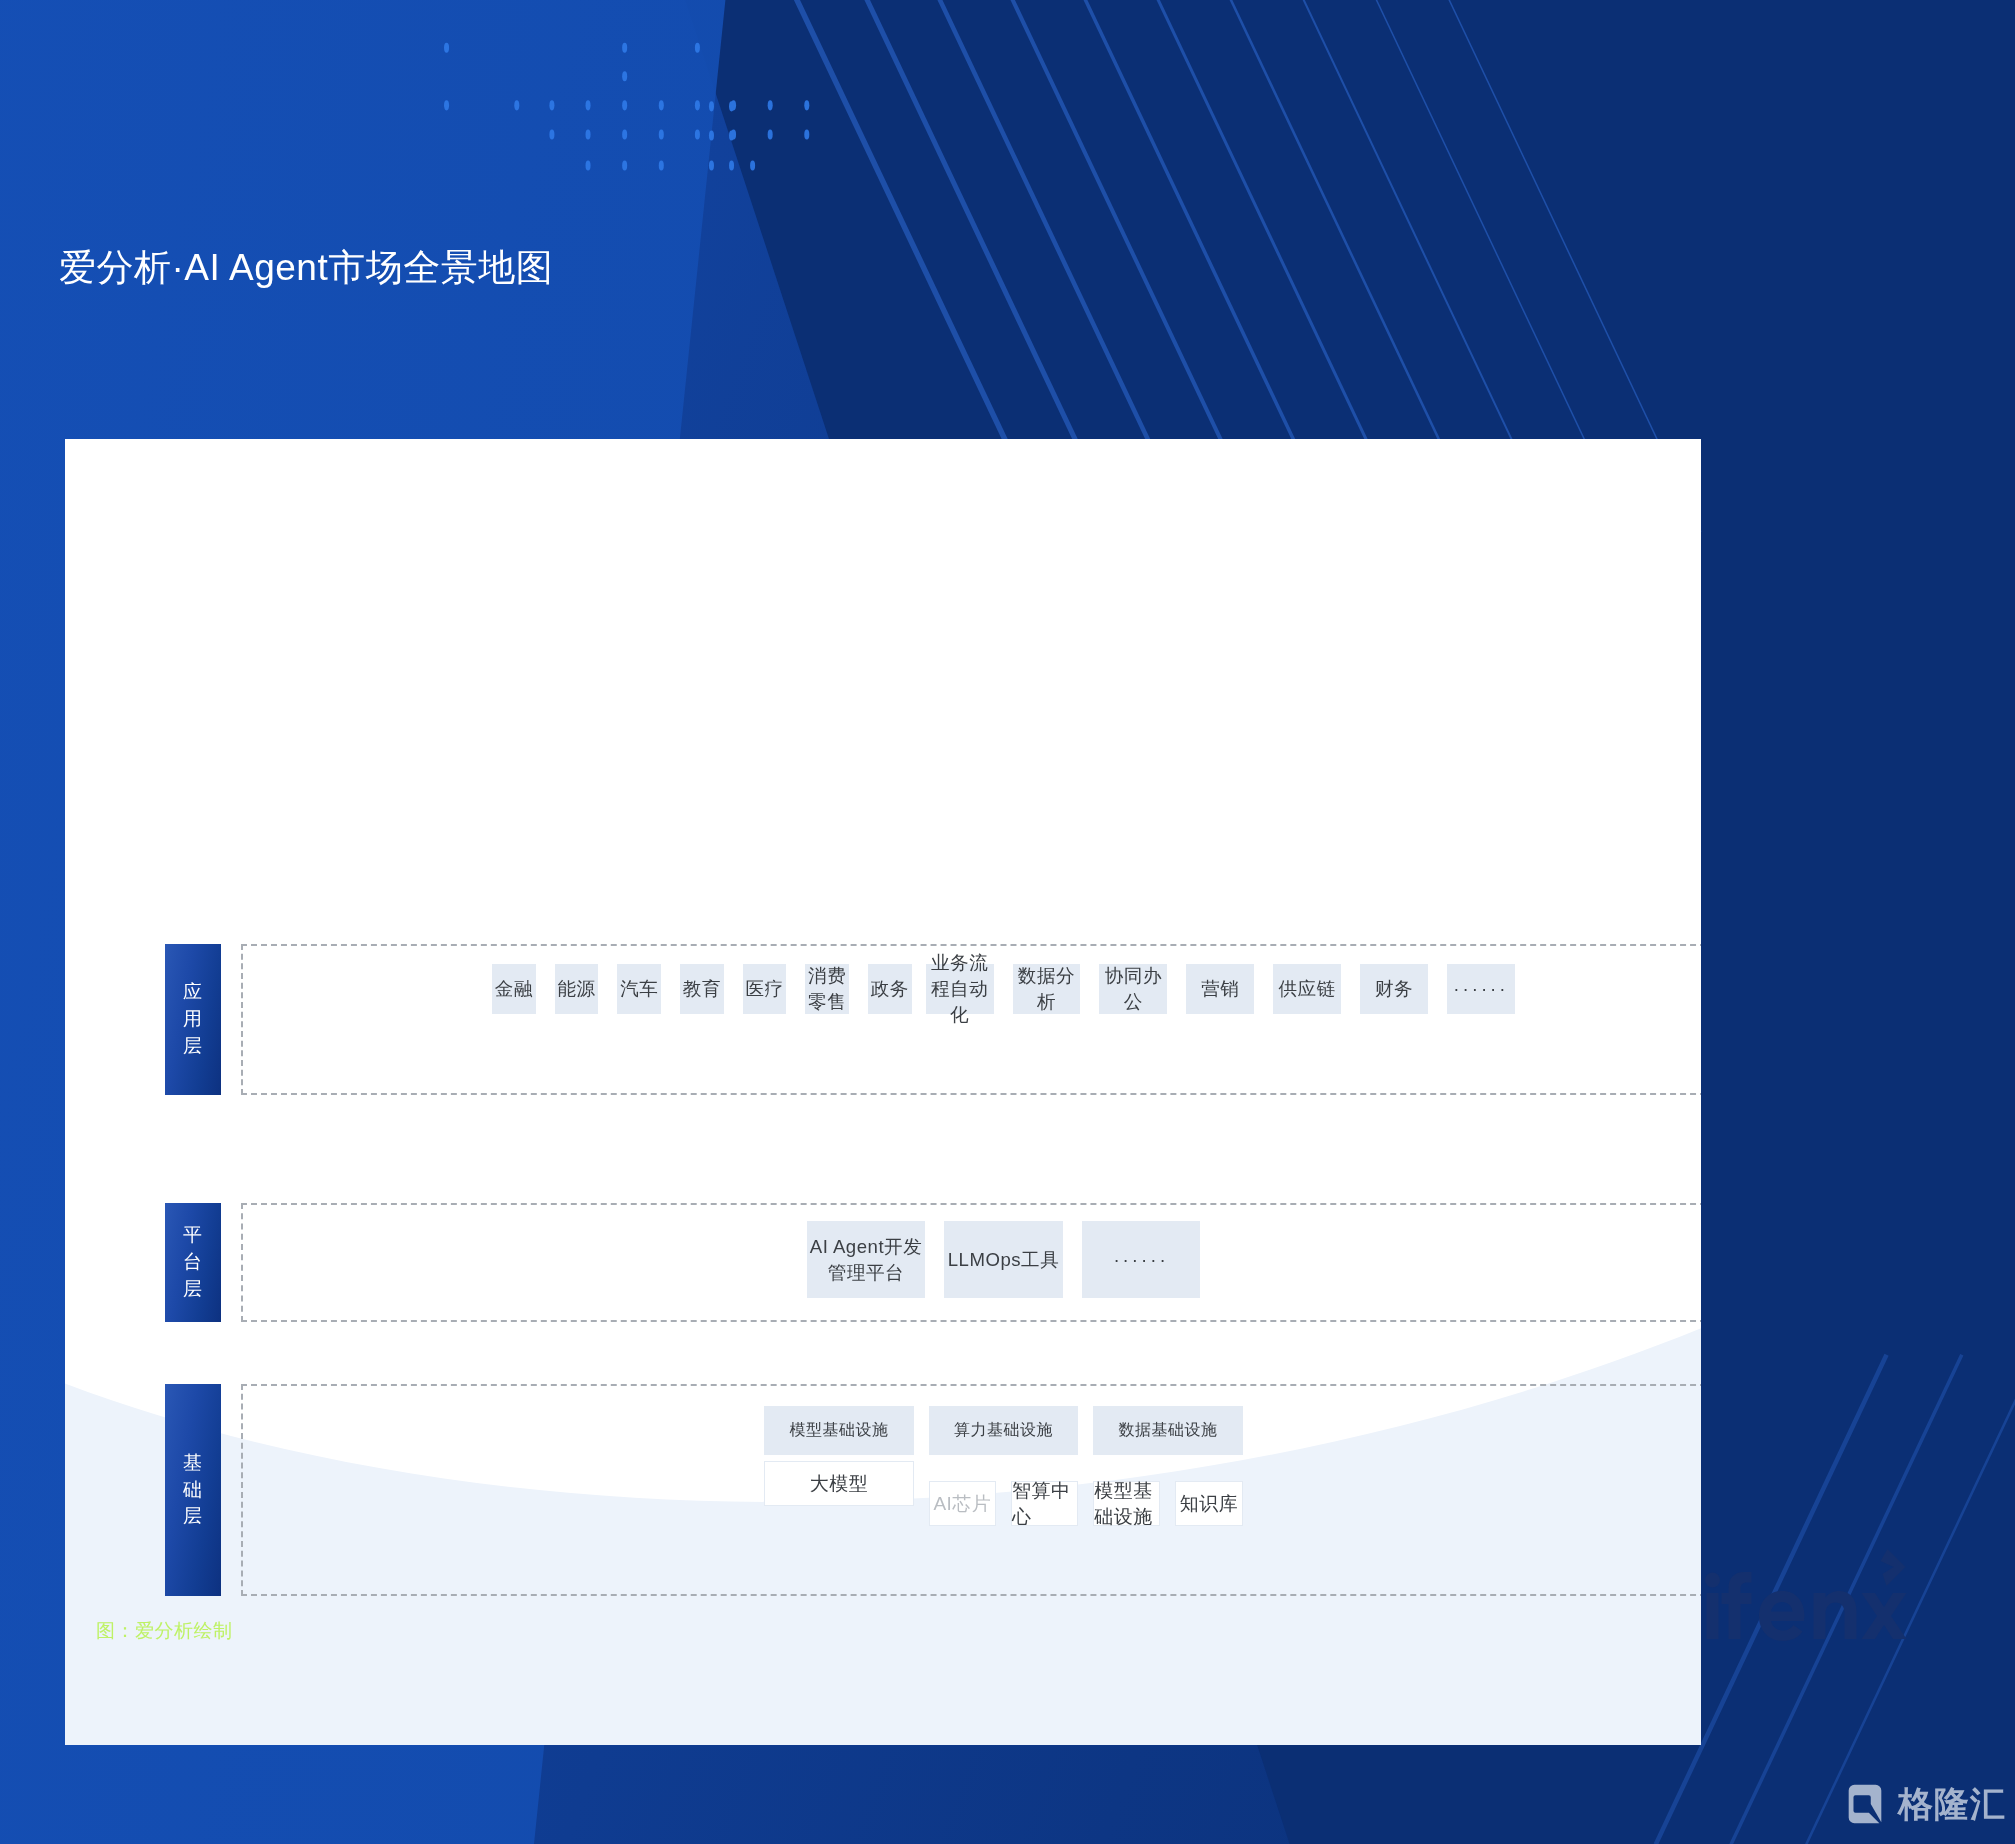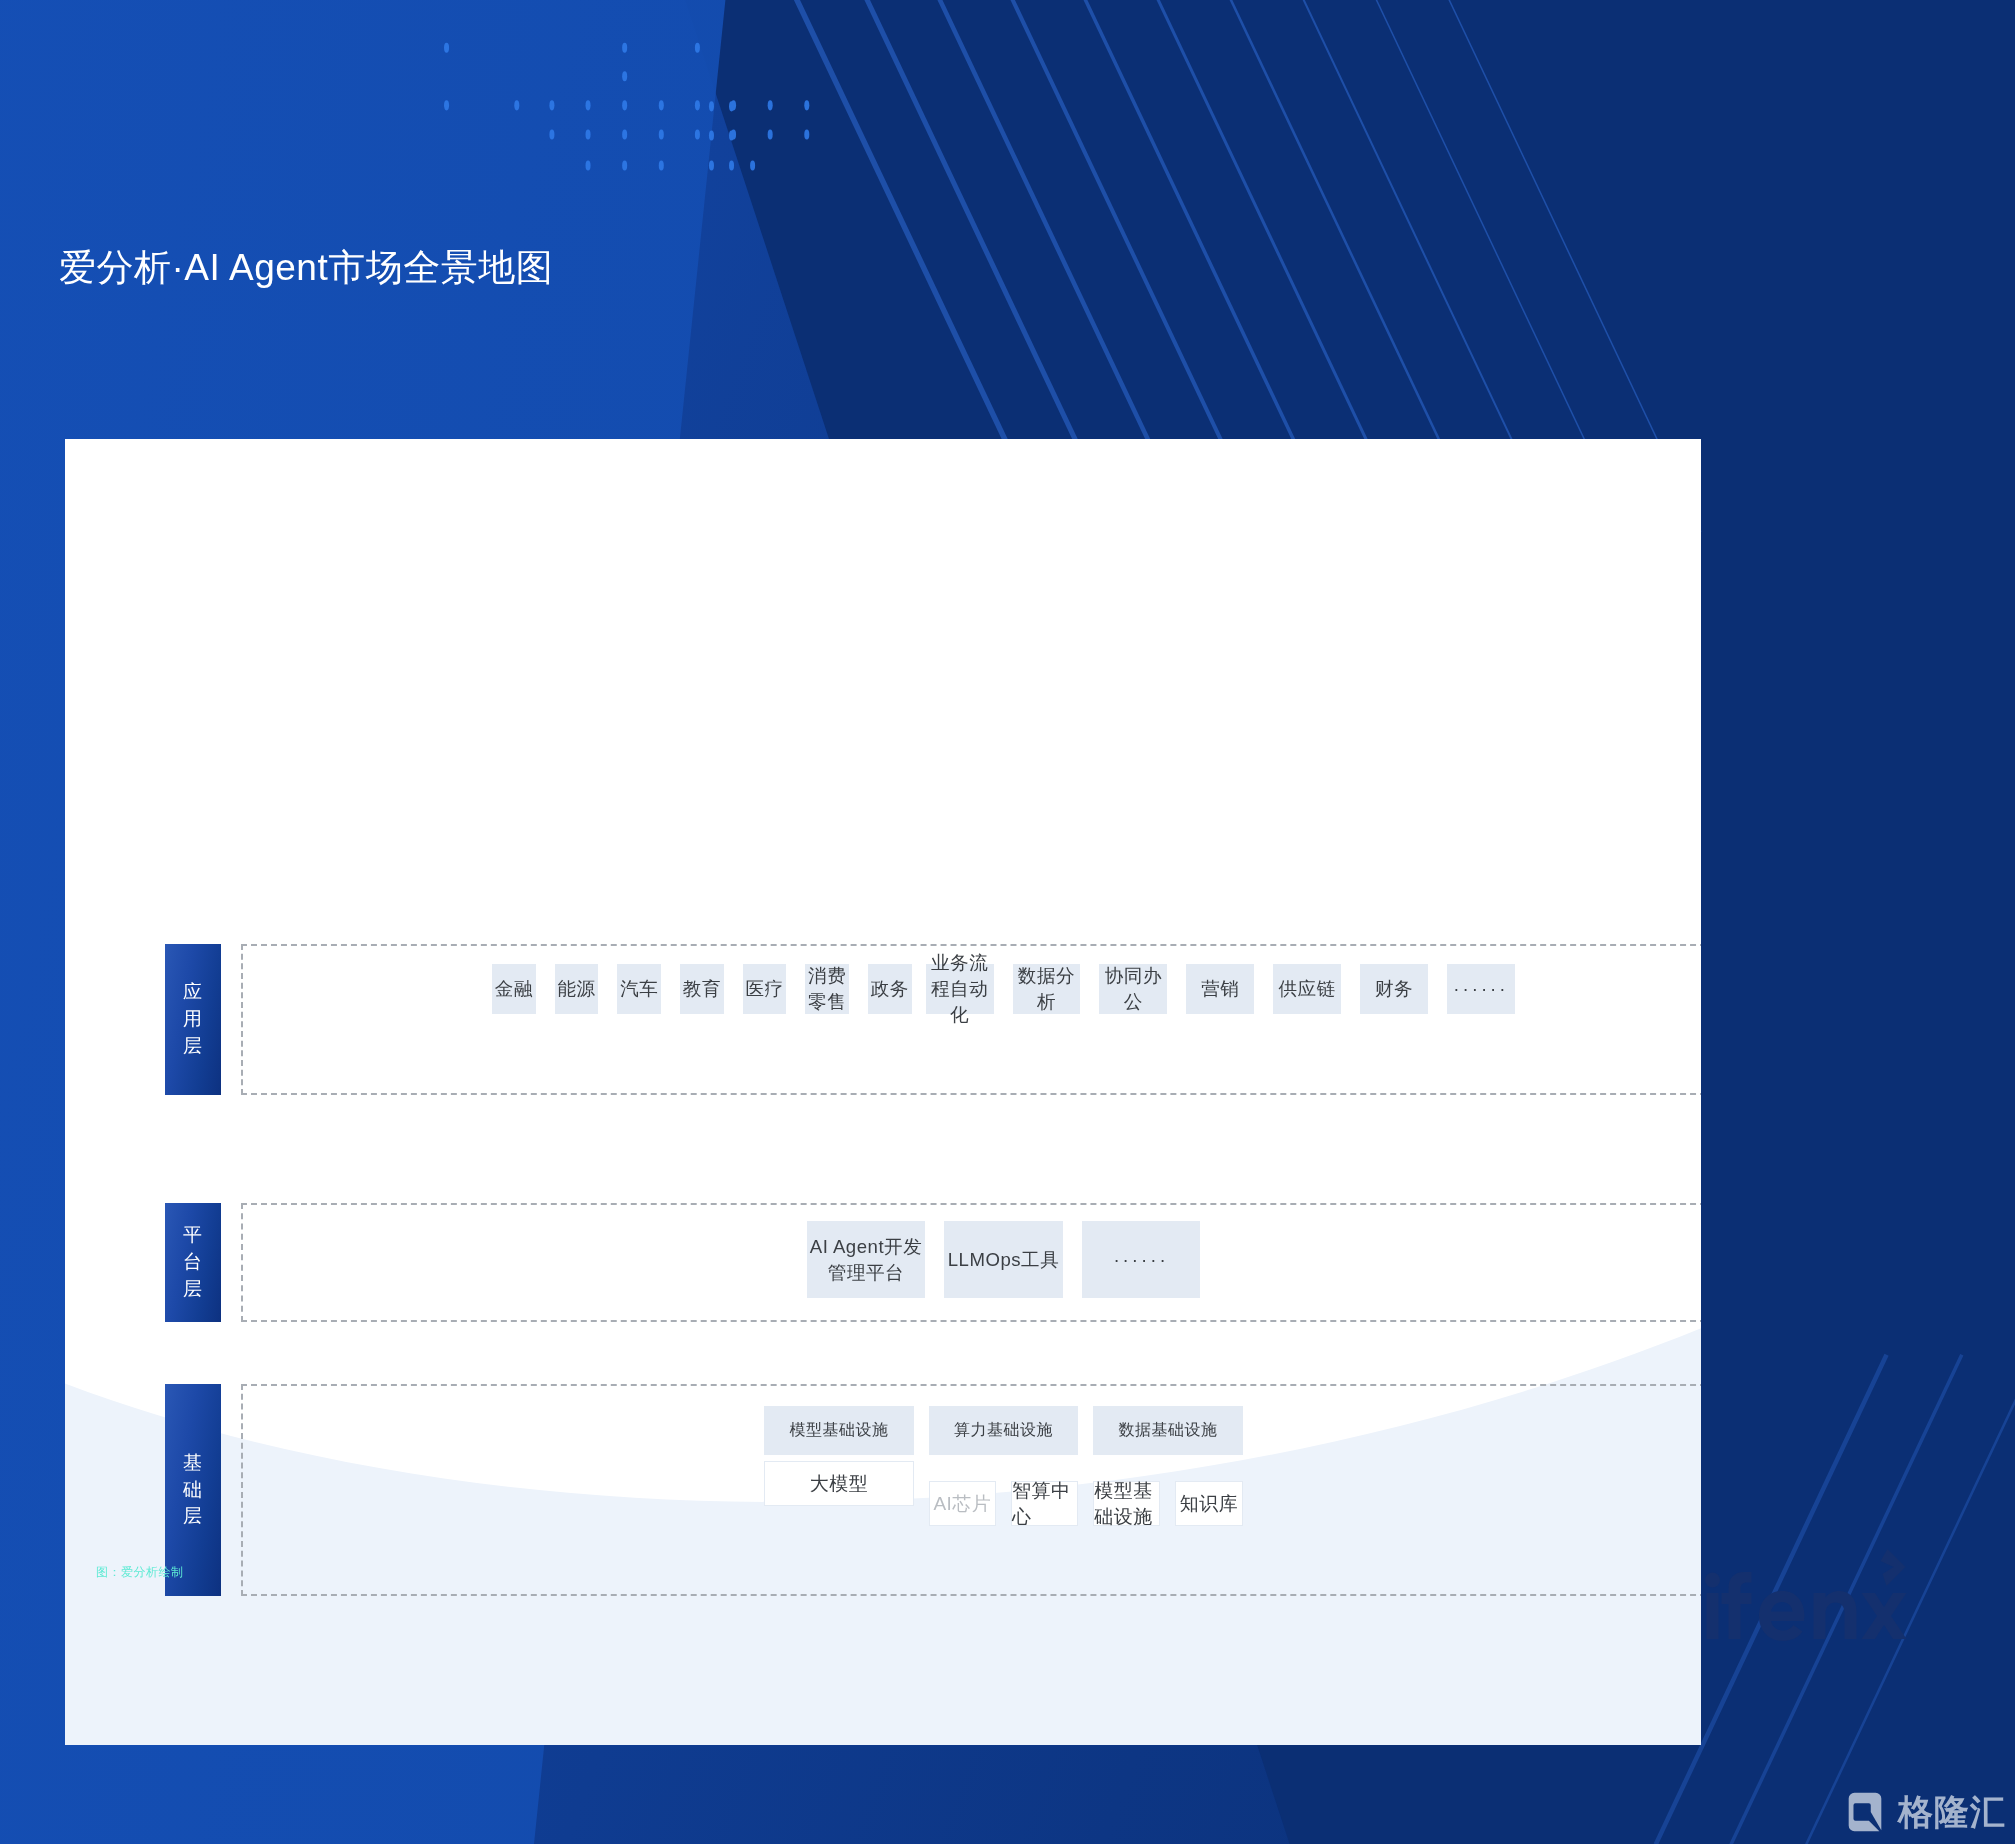--- a/index.html
+++ b/index.html
@@ -144,38 +144,38 @@
     height: 45px;
     display: flex; align-items: center; justify-content: center;
     letter-spacing: 0.5px;
   }
   .infra-sub + .infra-sub { margin-left: 15px; }
   .infra-sub.muted { color: #b9bdc2; }
 
   
   #source-note {
     position: absolute;
-    left: 96px; top: 1564px;
+    left: 96px; top: 1618px;
     z-index: 6;
-    color: #5eead4;
-    font-size: 12px;
+    color: #bef264;
+    font-size: 19px;
     font-weight: 400;
     letter-spacing: 0.5px;
   }
   #ifenxi-logo {
     position: absolute;
     right: 95px; top: 1543px;
     z-index: 6;
     width: 221px; height: 105px;
   }
 
   
   #watermark {
     position: absolute;
-    right: 9px; bottom: 8px;
+    right: 9px; bottom: 16px;
     z-index: 8;
     display: flex; align-items: center;
     opacity: .78;
   }
   #watermark .wm-text {
     color: #cfd8e6;
     font-size: 35px;
     font-weight: 700;
     margin-left: 9px;
     letter-spacing: 1px;

